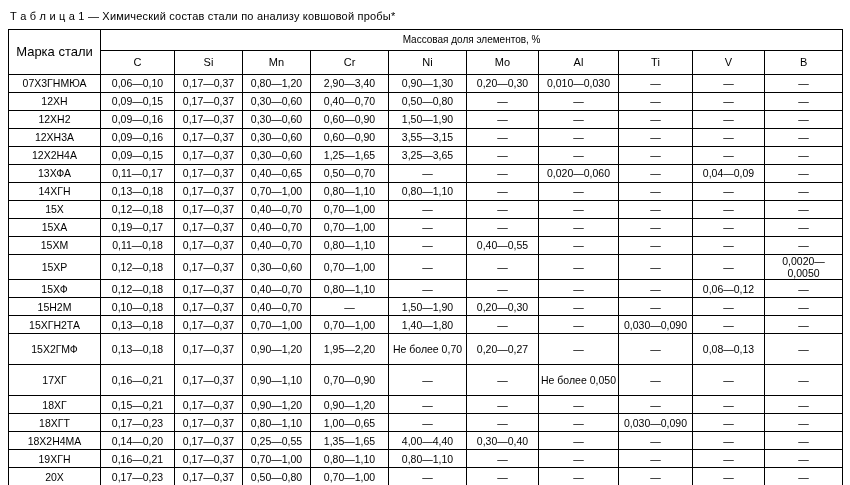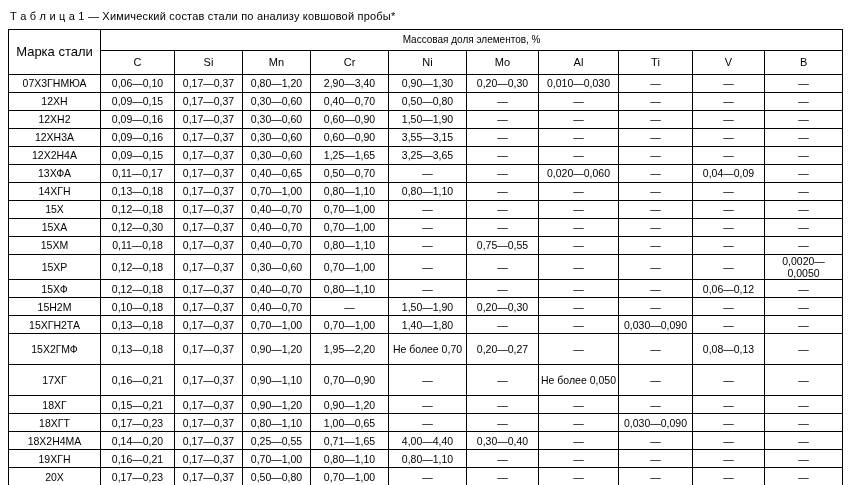--- a/index.html
+++ b/index.html
@@ -374,21 +374,21 @@
           <td>
             <span class="cellwrap">—</span>
           </td>
           <td>
             <span class="cellwrap">—</span>
           </td>
         </tr>
         <tr>
           <td class="mark">15ХА</td>
           <td>
-            <span class="cellwrap">0,12—0,30</span>
+            <span class="cellwrap">0,19—0,17</span>
           </td>
           <td>
             <span class="cellwrap">0,17—0,37</span>
           </td>
           <td>
             <span class="cellwrap">0,40—0,70</span>
           </td>
           <td>
             <span class="cellwrap">0,70—1,00</span>
           </td>
@@ -422,21 +422,21 @@
           <td>
             <span class="cellwrap">0,40—0,70</span>
           </td>
           <td>
             <span class="cellwrap">0,80—1,10</span>
           </td>
           <td>
             <span class="cellwrap">—</span>
           </td>
           <td>
-            <span class="cellwrap">0,75—0,55</span>
+            <span class="cellwrap">0,40—0,55</span>
           </td>
           <td>
             <span class="cellwrap">—</span>
           </td>
           <td>
             <span class="cellwrap">—</span>
           </td>
           <td>
             <span class="cellwrap">—</span>
           </td>
@@ -713,21 +713,21 @@
           <td>
             <span class="cellwrap">0,14—0,20</span>
           </td>
           <td>
             <span class="cellwrap">0,17—0,37</span>
           </td>
           <td>
             <span class="cellwrap">0,25—0,55</span>
           </td>
           <td>
-            <span class="cellwrap">0,71—1,65</span>
+            <span class="cellwrap">1,35—1,65</span>
           </td>
           <td>
             <span class="cellwrap">4,00—4,40</span>
           </td>
           <td>
             <span class="cellwrap">0,30—0,40</span>
           </td>
           <td>
             <span class="cellwrap">—</span>
           </td>

